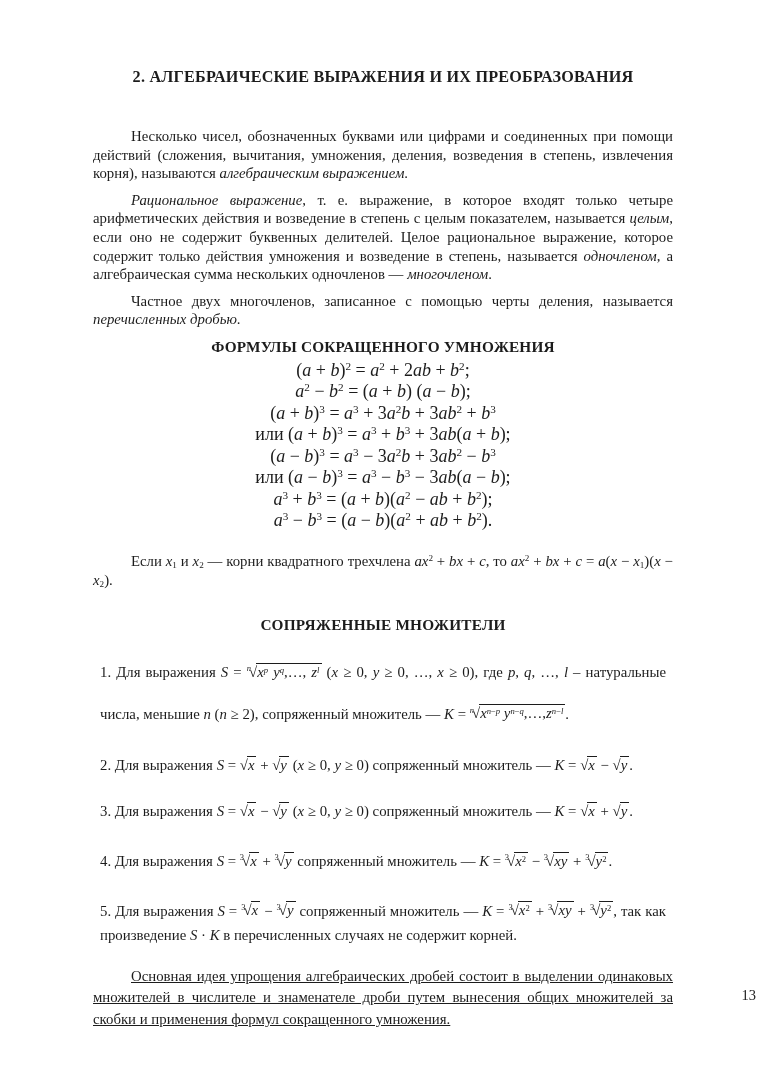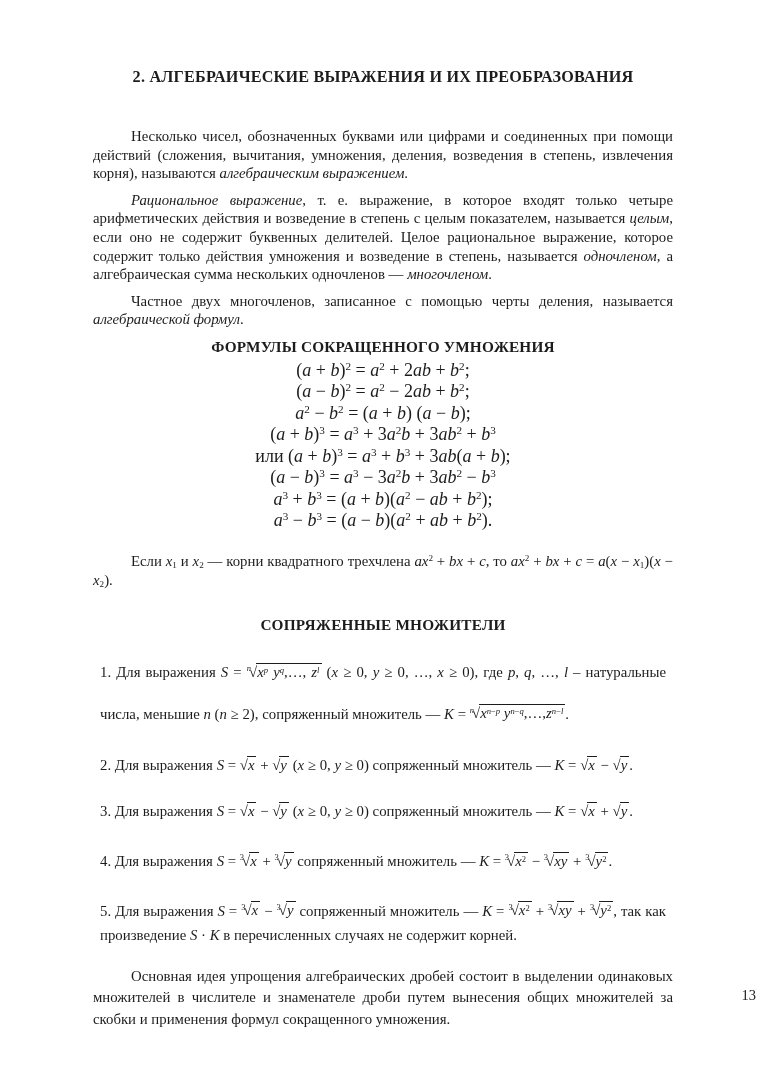--- a/index.html
+++ b/index.html
@@ -24,21 +24,21 @@
   .ind{text-indent:38px;}
   .fline{
     font-size:18px;line-height:21.5px;text-align:center;
   }
   .note{margin-top:20px;line-height:19px;}
   .item{
     font-size:14.8px;line-height:25px;text-align:justify;margin:15px;
   }
   .item + .item{margin-top:21px;}
   .item-tall{line-height:38px;}
-  .closing{margin-top:18px;line-height:21.2px;}
+  .closing{margin-top:18px;line-height:21.2px;text-decoration:underline;}
   .pagenum{
     position:absolute;bottom:40px;left:0;right:8px;text-align:right;
     font-size:14.5px;
   }
   
   .m{white-space:normal;}
   .m i, i{font-style:italic;}
   sup{font-size:.62em;vertical-align:.55em;line-height:0;}
   sub{font-size:.62em;vertical-align:-.25em;line-height:0;}
   .rt{white-space:nowrap;}
@@ -49,31 +49,31 @@
 </style>
 </head>
 <body>
 
 <div class="page">
 
   <h1>2. АЛГЕБРАИЧЕСКИЕ ВЫРАЖЕНИЯ И ИХ ПРЕОБРАЗОВАНИЯ</h1>
 
   <p class="body ind">Несколько чисел, обозначенных буквами или цифрами и соединенных при помощи действий (сложения, вычитания, умножения, деления, возведения в степень, извлечения корня), называются <i>алгебраическим выражением</i>.</p>
   <p class="body ind"><i>Рациональное выражение</i>, т. е. выражение, в которое входят только четыре арифметических действия и возведение в степень с целым показателем, называется <i>целым</i>, если оно не содержит буквенных делителей. Целое рациональное выражение, которое содержит только действия умножения и возведение в степень, называется <i>одночленом</i>, а алгебраическая сумма нескольких одночленов — <i>многочленом</i>.</p>
-  <p class="body ind">Частное двух многочленов, записанное с помощью черты деления, называется <i>алгебраической формул</i>.</p>
+  <p class="body ind">Частное двух многочленов, записанное с помощью черты деления, называется <i>перечисленных дробью</i>.</p>
 
   <h2 class="h-formulas">ФОРМУЛЫ СОКРАЩЕННОГО УМНОЖЕНИЯ</h2>
 
   <div>
     <div class="fline"><span class="m">(<i>a</i> + <i>b</i>)<sup>2</sup> = <i>a</i><sup>2</sup> + 2<i>ab</i> + <i>b</i><sup>2</sup>;</span></div>
-    <div class="fline"><span class="m">(<i>a</i> − <i>b</i>)<sup>2</sup> = <i>a</i><sup>2</sup> − 2<i>ab</i> + <i>b</i><sup>2</sup>;</span></div>
     <div class="fline"><span class="m"><i>a</i><sup>2</sup> − <i>b</i><sup>2</sup> = (<i>a</i> + <i>b</i>) (<i>a</i> − <i>b</i>);</span></div>
     <div class="fline"><span class="m">(<i>a</i> + <i>b</i>)<sup>3</sup> = <i>a</i><sup>3</sup> + 3<i>a</i><sup>2</sup><i>b</i> + 3<i>ab</i><sup>2</sup> + <i>b</i><sup>3</sup></span></div>
     <div class="fline">или <span class="m">(<i>a</i> + <i>b</i>)<sup>3</sup> = <i>a</i><sup>3</sup> + <i>b</i><sup>3</sup> + 3<i>ab</i>(<i>a</i> + <i>b</i>);</span></div>
     <div class="fline"><span class="m">(<i>a</i> − <i>b</i>)<sup>3</sup> = <i>a</i><sup>3</sup> − 3<i>a</i><sup>2</sup><i>b</i> + 3<i>ab</i><sup>2</sup> − <i>b</i><sup>3</sup></span></div>
+    <div class="fline">или <span class="m">(<i>a</i> − <i>b</i>)<sup>3</sup> = <i>a</i><sup>3</sup> − <i>b</i><sup>3</sup> − 3<i>ab</i>(<i>a</i> − <i>b</i>);</span></div>
     <div class="fline"><span class="m"><i>a</i><sup>3</sup> + <i>b</i><sup>3</sup> = (<i>a</i> + <i>b</i>)(<i>a</i><sup>2</sup> − <i>ab</i> + <i>b</i><sup>2</sup>);</span></div>
     <div class="fline"><span class="m"><i>a</i><sup>3</sup> − <i>b</i><sup>3</sup> = (<i>a</i> − <i>b</i>)(<i>a</i><sup>2</sup> + <i>ab</i> + <i>b</i><sup>2</sup>).</span></div>
   </div>
 
   <p class="body ind note">Если <span class="m"><i>x</i><sub>1</sub></span> и <span class="m"><i>x</i><sub>2</sub></span> — корни квадратного трехчлена <span class="m"><i>ax</i><sup>2</sup> + <i>bx</i> + <i>c</i></span>, то <span class="m"><i>ax</i><sup>2</sup> + <i>bx</i> + <i>c</i> = <i>a</i>(<i>x</i> − <i>x</i><sub>1</sub>)(<i>x</i> − <i>x</i><sub>2</sub>)</span>.</p>
 
   <h2 class="h-conjugate">СОПРЯЖЕННЫЕ МНОЖИТЕЛИ</h2>
 
   <div>
     <p class="item item-tall">1. Для выражения <span class="m"><i>S</i> = <span class="rt"><span class="ridx"><i>n</i></span><span class="rsign">√</span><span class="rbar"><i>x</i><sup><i>p</i></sup> <i>y</i><sup><i>q</i></sup>,…, <i>z</i><sup><i>l</i></sup></span></span></span> <span class="m">(<i>x</i> ≥ 0, <i>y</i> ≥ 0, …, <i>x</i> ≥ 0)</span>, где <span class="m"><i>p</i>, <i>q</i>, …, <i>l</i></span> – натуральные числа, меньшие <span class="m"><i>n</i></span> (<span class="m"><i>n</i> ≥ 2</span>), сопряженный множитель — <span class="m"><i>K</i> = <span class="rt"><span class="ridx"><i>n</i></span><span class="rsign">√</span><span class="rbar"><i>x</i><sup><i>n</i>−<i>p</i></sup> <i>y</i><sup><i>n</i>−<i>q</i></sup>,…,<i>z</i><sup><i>n</i>−<i>l</i></sup></span></span></span>.</p>

